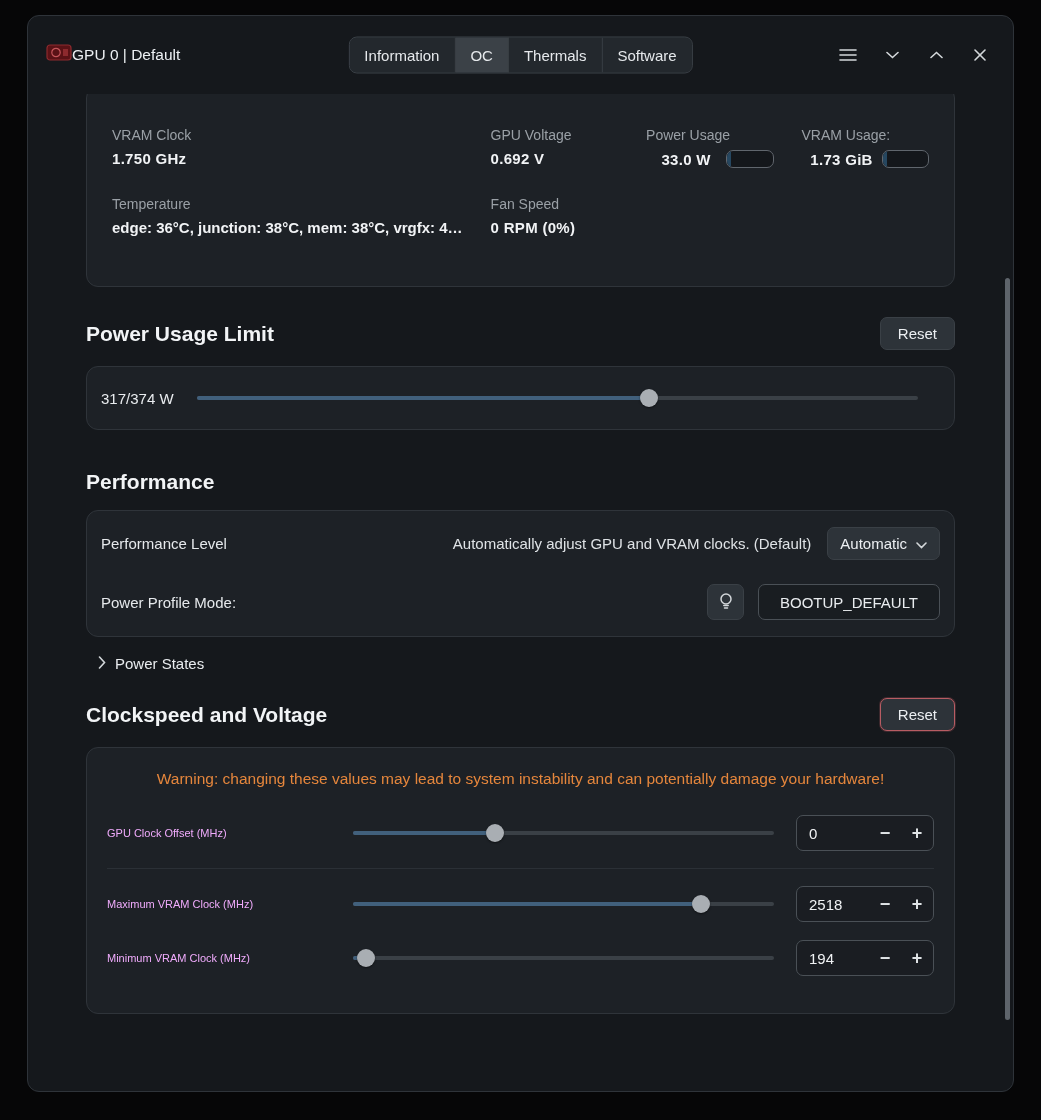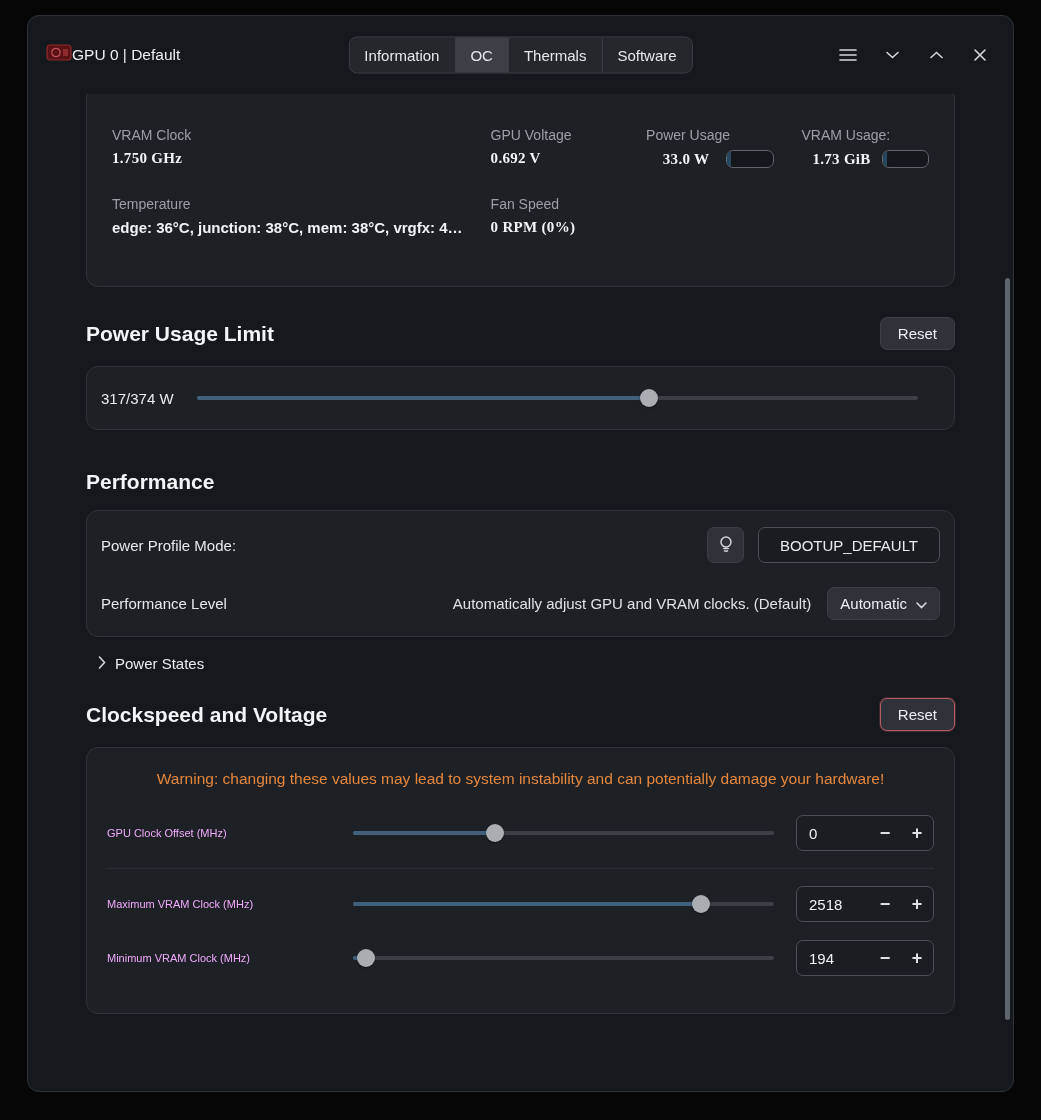--- a/index.html
+++ b/index.html
@@ -77,21 +77,21 @@
   .stats-grid {
     display:grid;
     grid-template-columns:1fr 1fr 1fr 1fr;
     column-gap:28px;
     margin-top:28px;
   }
   .stat { margin-bottom:28px; }
   .stat-label { font-size:14px; color:#9aa0a6; }
   .stat-value {
     margin-top:7px;
-    font-family:Liberation Serif, serif;
+    font-family:Liberation Sans, sans-serif;
     font-weight:bold;
     font-size:15px;
     color:#f1f3f5;
     letter-spacing:.3px;
   }
   .stat-value.sans {
     font-family:"Liberation Sans","DejaVu Sans",sans-serif;
     font-size:15px; letter-spacing:0;
     white-space:nowrap; overflow:hidden; text-overflow:ellipsis;
     max-width:396px;
@@ -343,44 +343,44 @@
         <div class="slider-thumb" style="left: calc(63% - 11.34px);"></div>
       </div>
     </div>
 
     <div class="section-head" style="margin-top:40px">
       <h2>Performance</h2>
     </div>
 
     <div class="card perf-card">
       <div class="perf-row">
+        <span class="perf-label">Performance Level</span>
+        <span class="perf-desc">Automatically adjust GPU and VRAM clocks. (Default)</span>
+        <button class="dropdown">
+          <span>Automatic</span>
+          <span>
+            <svg width="11" height="7" viewBox="0 0 11 7">
+                <polyline points="1,1 5.5,5.5 10,1" fill="none" stroke="#d3d7da" stroke-width="1.6" stroke-linecap="round"></polyline>
+              </svg>
+          </span>
+        </button>
+      </div>
+      <div class="perf-row">
         <span class="perf-label">Power Profile Mode:</span>
         <button class="icon-btn">
           <span>
             <svg width="16" height="18" viewBox="0 0 16 18">
                 <circle cx="8" cy="7" r="5" fill="none" stroke="#d3d7da" stroke-width="1.5"></circle>
                 <line x1="5.8" y1="13.5" x2="10.2" y2="13.5" stroke="#d3d7da" stroke-width="1.5" stroke-linecap="round"></line>
                 <line x1="6.5" y1="16" x2="9.5" y2="16" stroke="#d3d7da" stroke-width="1.5" stroke-linecap="round"></line>
               </svg>
           </span>
         </button>
         <button class="combo-entry">BOOTUP_DEFAULT</button>
       </div>
-      <div class="perf-row">
-        <span class="perf-label">Performance Level</span>
-        <span class="perf-desc">Automatically adjust GPU and VRAM clocks. (Default)</span>
-        <button class="dropdown">
-          <span>Automatic</span>
-          <span>
-            <svg width="11" height="7" viewBox="0 0 11 7">
-                <polyline points="1,1 5.5,5.5 10,1" fill="none" stroke="#d3d7da" stroke-width="1.6" stroke-linecap="round"></polyline>
-              </svg>
-          </span>
-        </button>
-      </div>
     </div>
 
     <button class="expander">
       <span>
         <svg width="8" height="13" viewBox="0 0 8 13">
             <polyline points="1.5,1 6.5,6.5 1.5,12" fill="none" stroke="#d3d7da" stroke-width="1.6" stroke-linecap="round"></polyline>
           </svg>
       </span>
       <span>Power States</span>
     </button>

